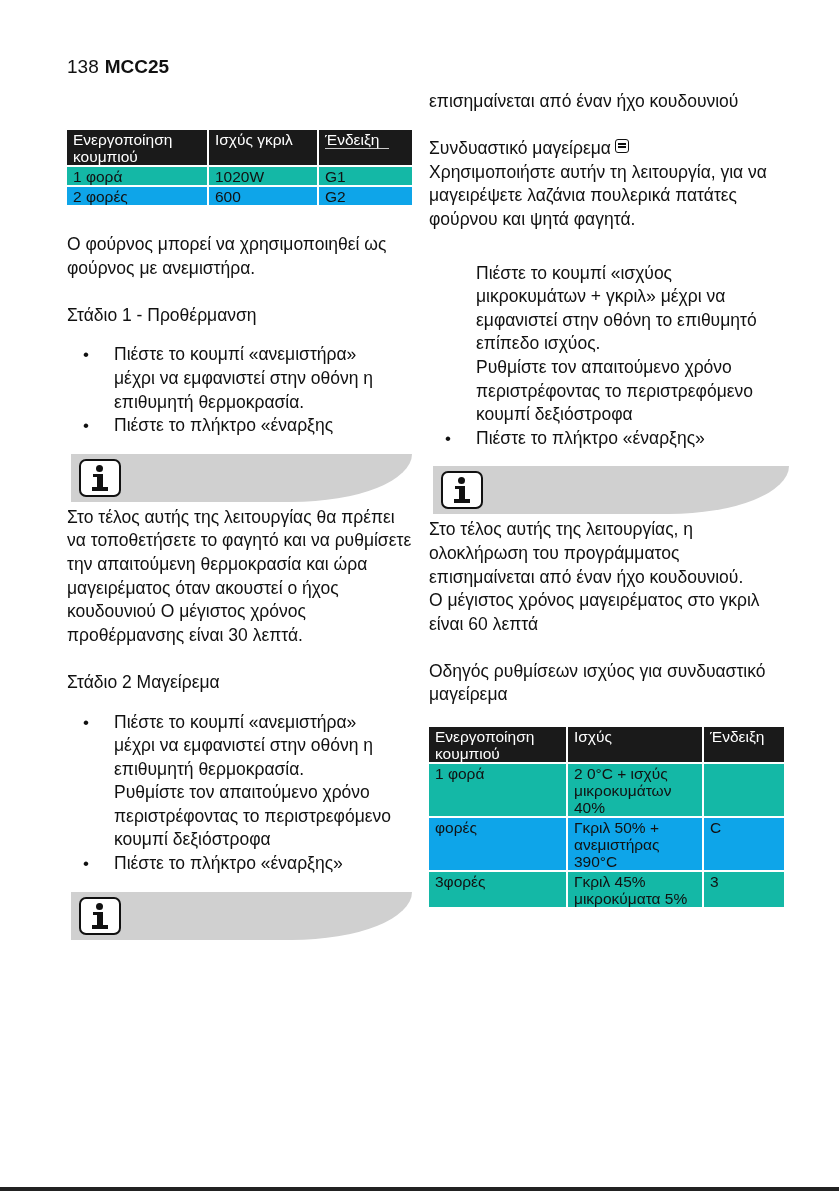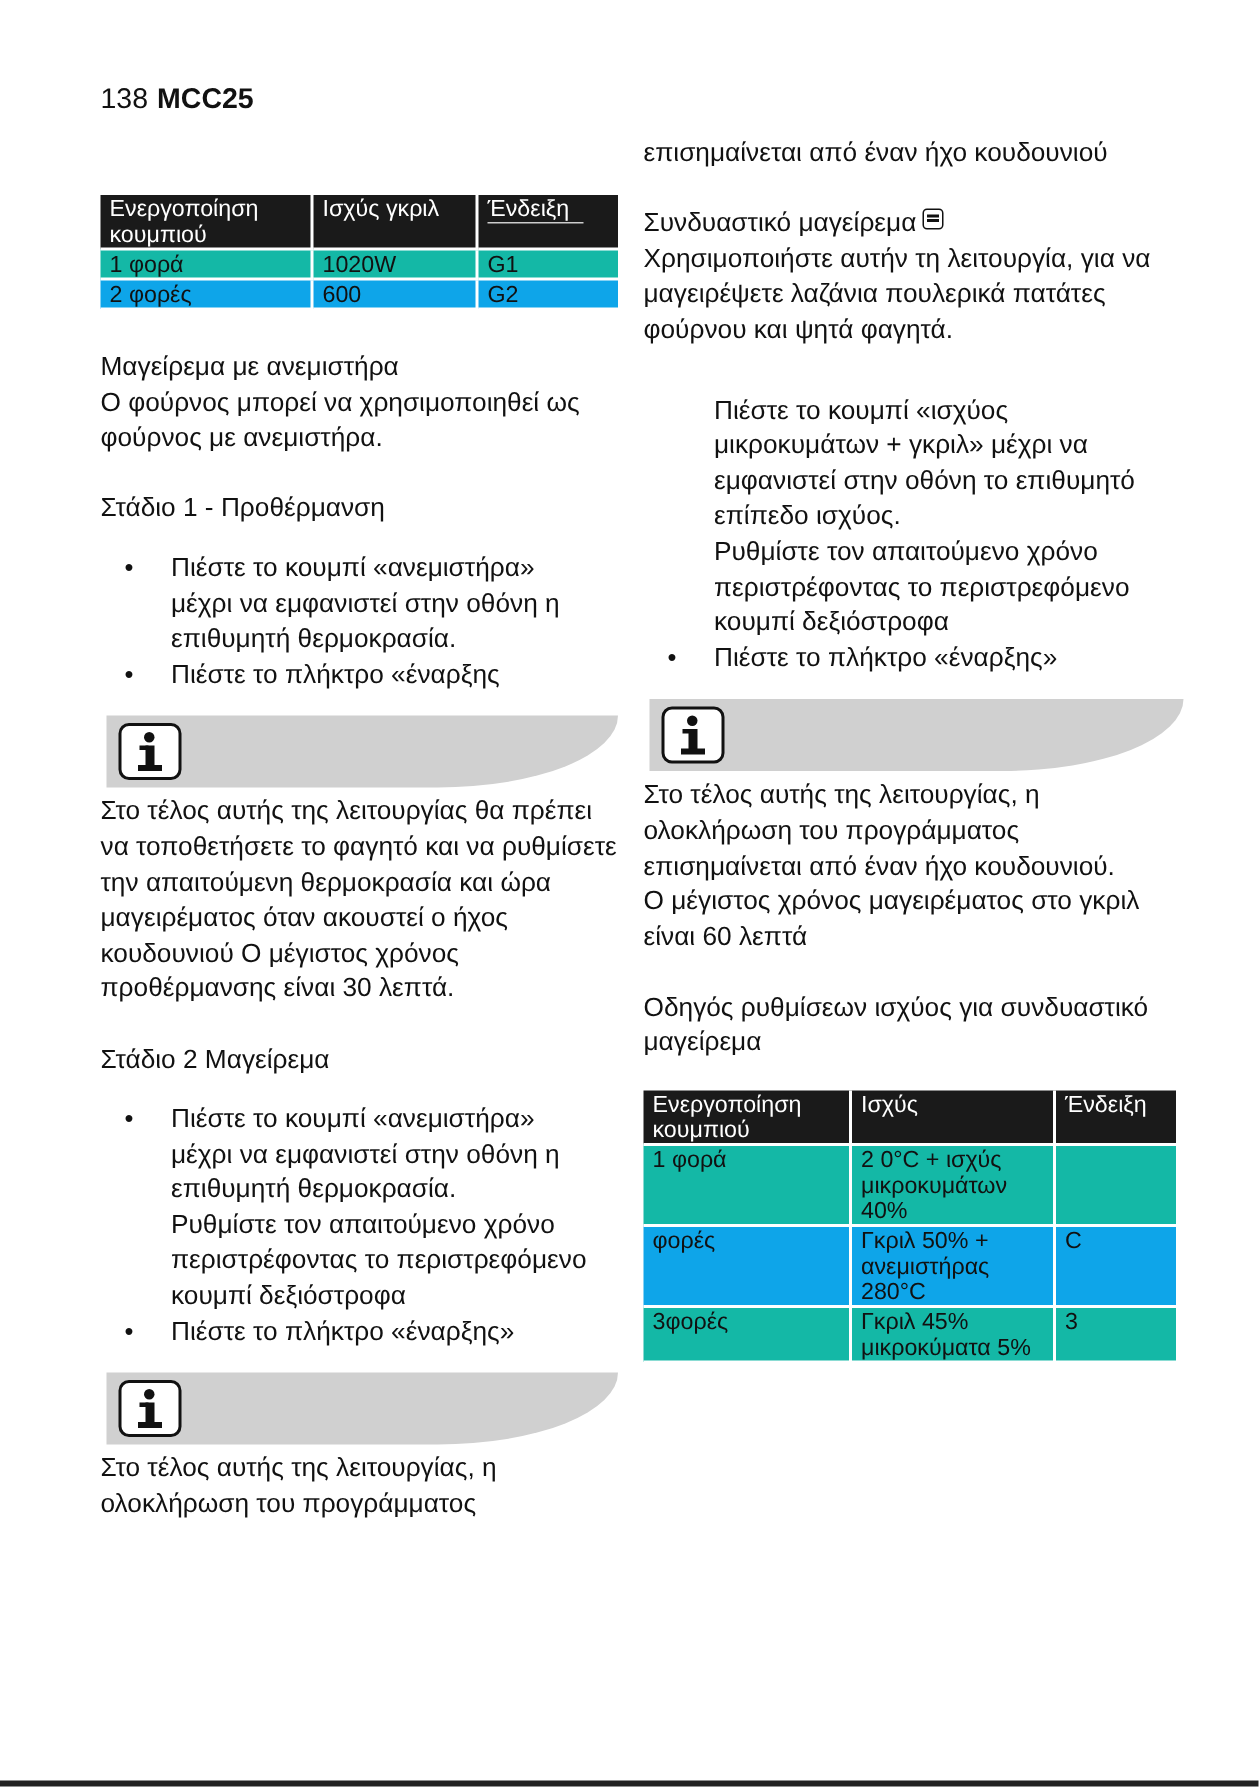--- a/index.html
+++ b/index.html
@@ -88,21 +88,20 @@
     </tr>
     <tr class="dark">
       <td>2 φορές</td>
       <td>600</td>
       <td>G2</td>
     </tr>
   </tbody>
     </table>
 
   <div style="height:26px"></div>
-  <p>Μαγείρεμα με ανεμιστήρα</p>
   <p>Ο φούρνος μπορεί να χρησιμοποιηθεί ως φούρνος με ανεμιστήρα.</p>
   <div class="gap"></div>
 
   <p>Στάδιο 1 - Προθέρμανση</p>
   <ul class="bullets">
     <li class="bul">Πιέστε το κουμπί «ανεμιστήρα» μέχρι να εμφανιστεί στην οθόνη η επιθυμητή θερμοκρασία.</li>
     <li class="bul">Πιέστε το πλήκτρο «έναρξης</li>
   </ul>
 
   <div class="info-box" style="margin-top:12px">
@@ -124,21 +123,20 @@
   </ul>
 
   <div class="info-box" style="margin-top:12px">
     <div class="info-icon">
       <div class="dot"></div>
         <div class="cap"></div>
         <div class="stem"></div>
         <div class="base"></div>
     </div>
   </div>
-  <p>Στο τέλος αυτής της λειτουργίας, η ολοκλήρωση του προγράμματος</p>
 </div>
 
 <div class="col col-right">
   <p>επισημαίνεται από έναν ήχο κουδουνιού</p>
   <div class="gap"></div>
 
   <p><span>Συνδυαστικό μαγείρεμα</span><span class="combo-icon"></span></p>
   <p>Χρησιμοποιήστε αυτήν τη λειτουργία, για να μαγειρέψετε λαζάνια πουλερικά πατάτες φούρνου και ψητά φαγητά.</p>
   <div class="gap-sm"></div>
 
@@ -169,21 +167,21 @@
       <td>Ισχύς</td>
       <td>Ένδειξη</td>
     </tr>
     <tr class="light">
       <td>1 φορά</td>
       <td>2 0°C + ισχύς μικροκυμάτων 40%</td>
       <td></td>
     </tr>
     <tr class="dark">
       <td> φορές</td>
-      <td>Γκριλ 50% + ανεμιστήρας 280°C</td>
+      <td>Γκριλ 50% + ανεμιστήρας 390°C</td>
       <td>C</td>
     </tr>
     <tr class="light">
       <td>3φορές</td>
       <td>Γκριλ 45% μικροκύματα 5%</td>
       <td>3</td>
     </tr>
   </tbody>
     </table>
 </div>

